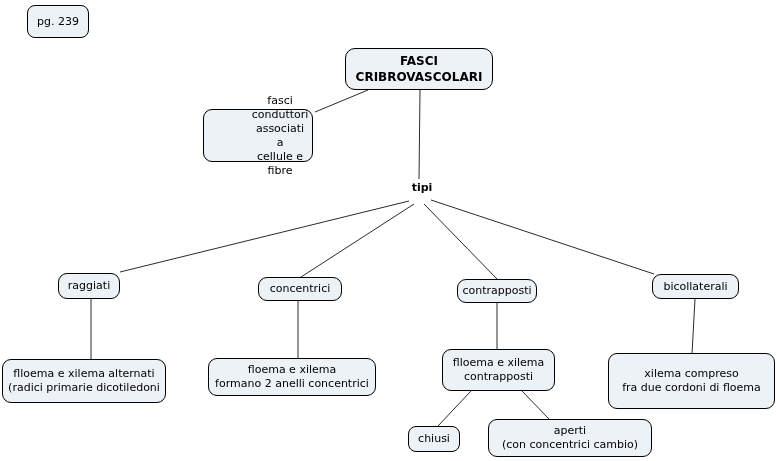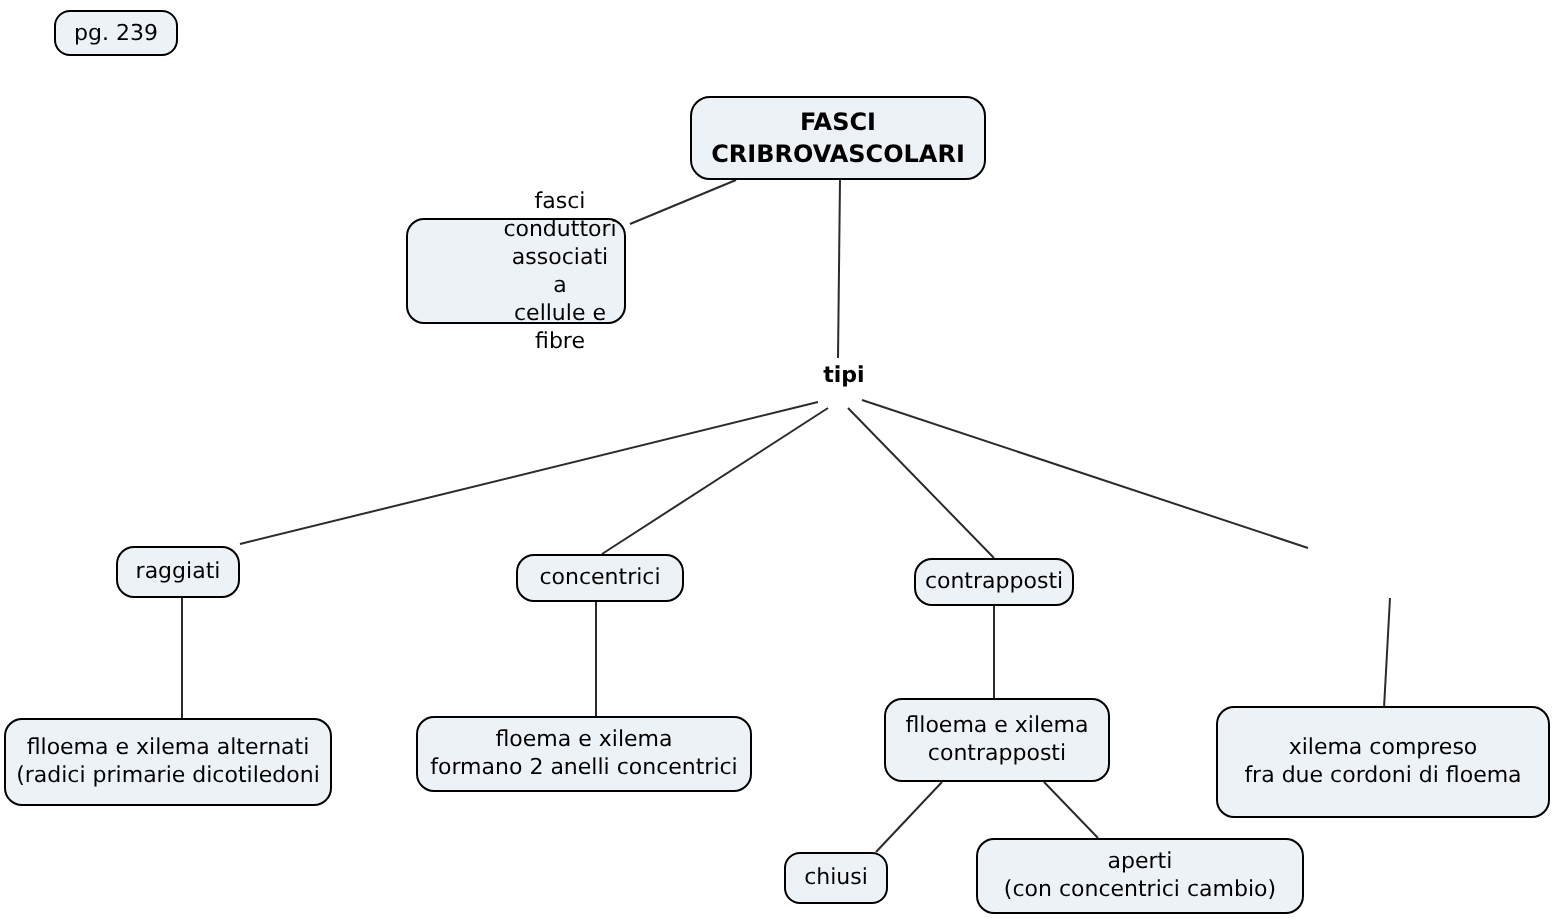--- a/index.html
+++ b/index.html
@@ -72,48 +72,49 @@
     <line class="wire" x1="424" y1="204" x2="497" y2="279"></line>
     <line class="wire" x1="431" y1="200" x2="654" y2="274"></line>
     <line class="wire" x1="91" y1="298" x2="91" y2="360"></line>
     <line class="wire" x1="298" y1="301" x2="298" y2="359"></line>
     <line class="wire" x1="497" y1="303" x2="497" y2="350"></line>
     <line class="wire" x1="695" y1="299" x2="692" y2="354"></line>
     <line class="wire" x1="471" y1="391" x2="438" y2="426"></line>
     <line class="wire" x1="522" y1="391" x2="549" y2="419"></line>
   </svg>
 
-  <div class="node" style="left:27px; top:5px; width:62px; height:23px; border-radius:8px;">pg. 239</div>
+  <div class="node" style="left:27px; top:5px; width:62px; height:33px; border-radius:8px;">pg. 239</div>
 
   <div class="node title" style="left:345px; top:48px; width:148px; height:42px;">FASCI
 CRIBROVASCOLARI</div>
 
   <div class="node" style="left:203px; top:109px; width:110px; height:53px;padding-left:48px;">fasci conduttori
 associati a
 cellule e fibre</div>
 
   <div class="linking-phrase" style="left:403px; top:181px; width:34px;">tipi</div>
 
   <div class="node" style="left:58px; top:273px; width:62px; height:26px;">raggiati</div>
 
   <div class="node" style="left:258px; top:277px; width:84px; height:24px;">concentrici</div>
 
   <div class="node" style="left:457px; top:279px; width:80px; height:24px;">contrapposti</div>
 
+  <div class="node" style="left:652px; top:274px; width:87px; height:25px;">bicollaterali</div>
 
   <div class="node" style="left:2px; top:359px; width:164px; height:44px;">flloema e xilema alternati
 (radici primarie dicotiledoni</div>
 
   <div class="node" style="left:208px; top:358px; width:168px; height:38px;">floema e xilema
 formano 2 anelli concentrici</div>
 
   <div class="node" style="left:442px; top:349px; width:113px; height:42px;">flloema e xilema
 contrapposti</div>
 
   <div class="node" style="left:608px; top:353px; width:167px; height:56px;">xilema compreso
 fra due cordoni di floema</div>
 
-  <div class="node" style="left:392px; top:426px; width:52px; height:26px; border-radius:8px;text-align:center;">chiusi</div>
+  <div class="node" style="left:408px; top:426px; width:52px; height:26px; border-radius:8px;text-align:center;">chiusi</div>
 
   <div class="node" style="left:488px; top:419px; width:164px; height:38px;">aperti
 (con concentrici cambio)</div>
 
 </div>
 
 </body></html>

